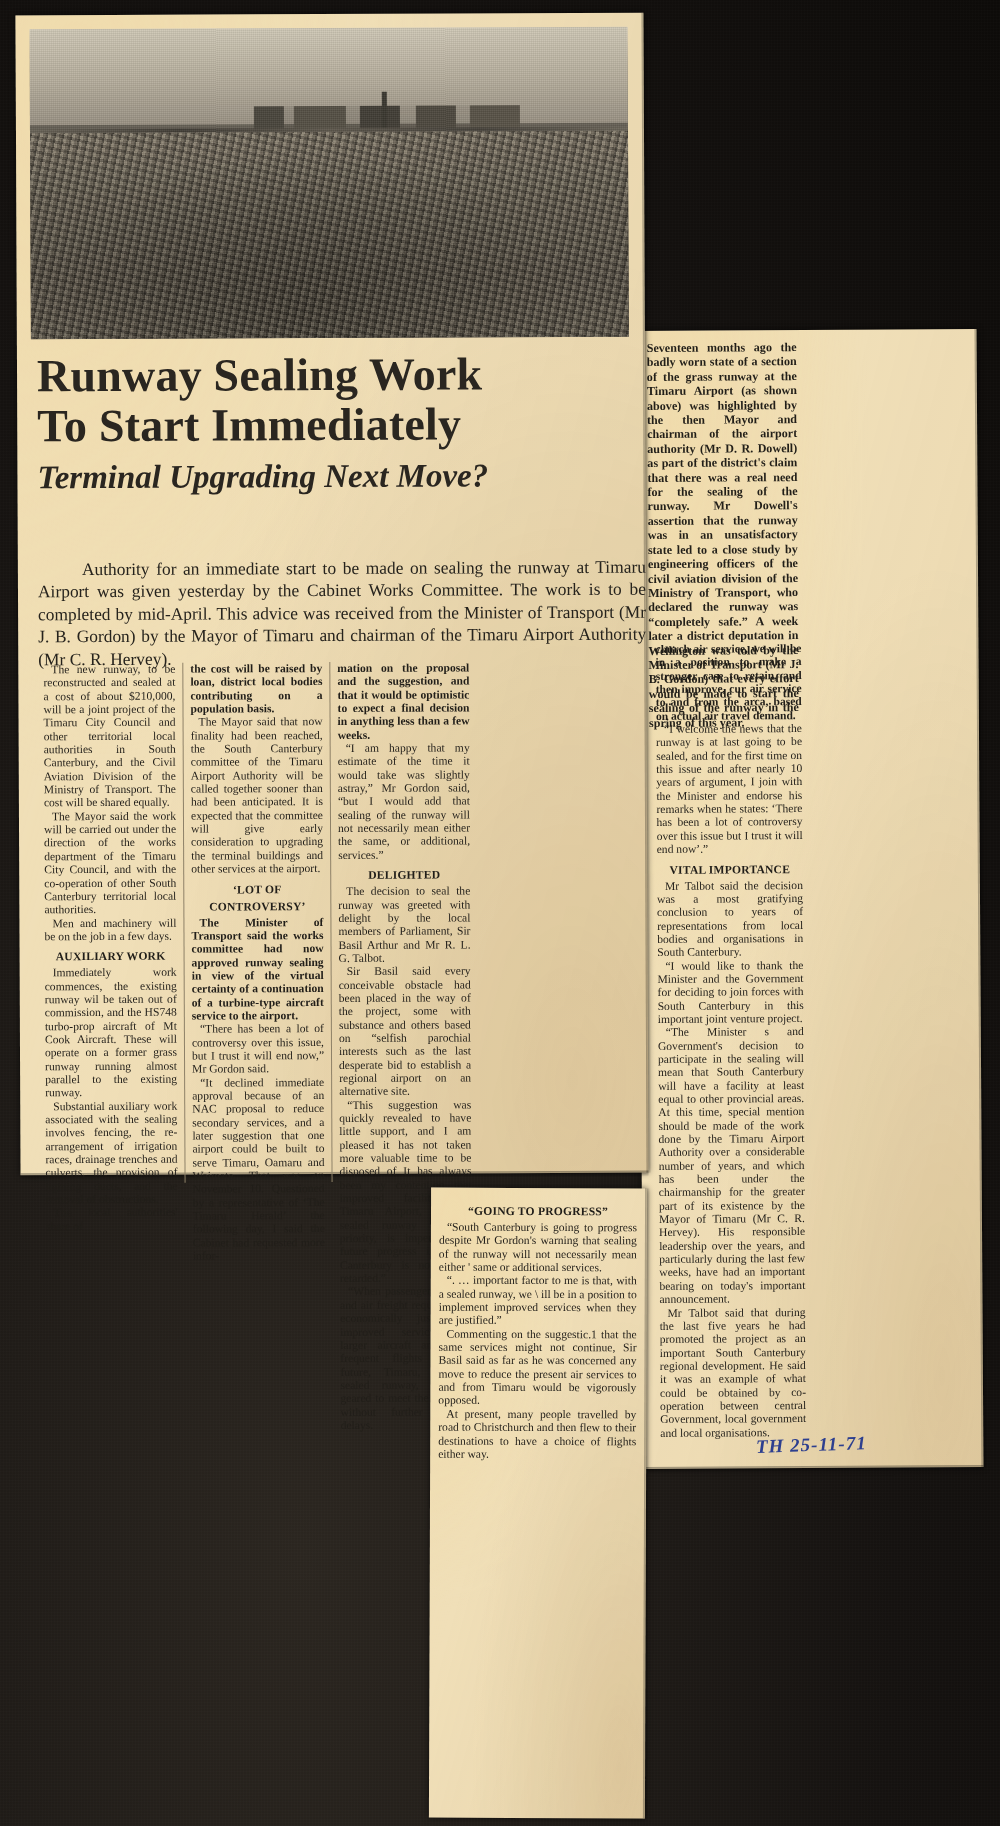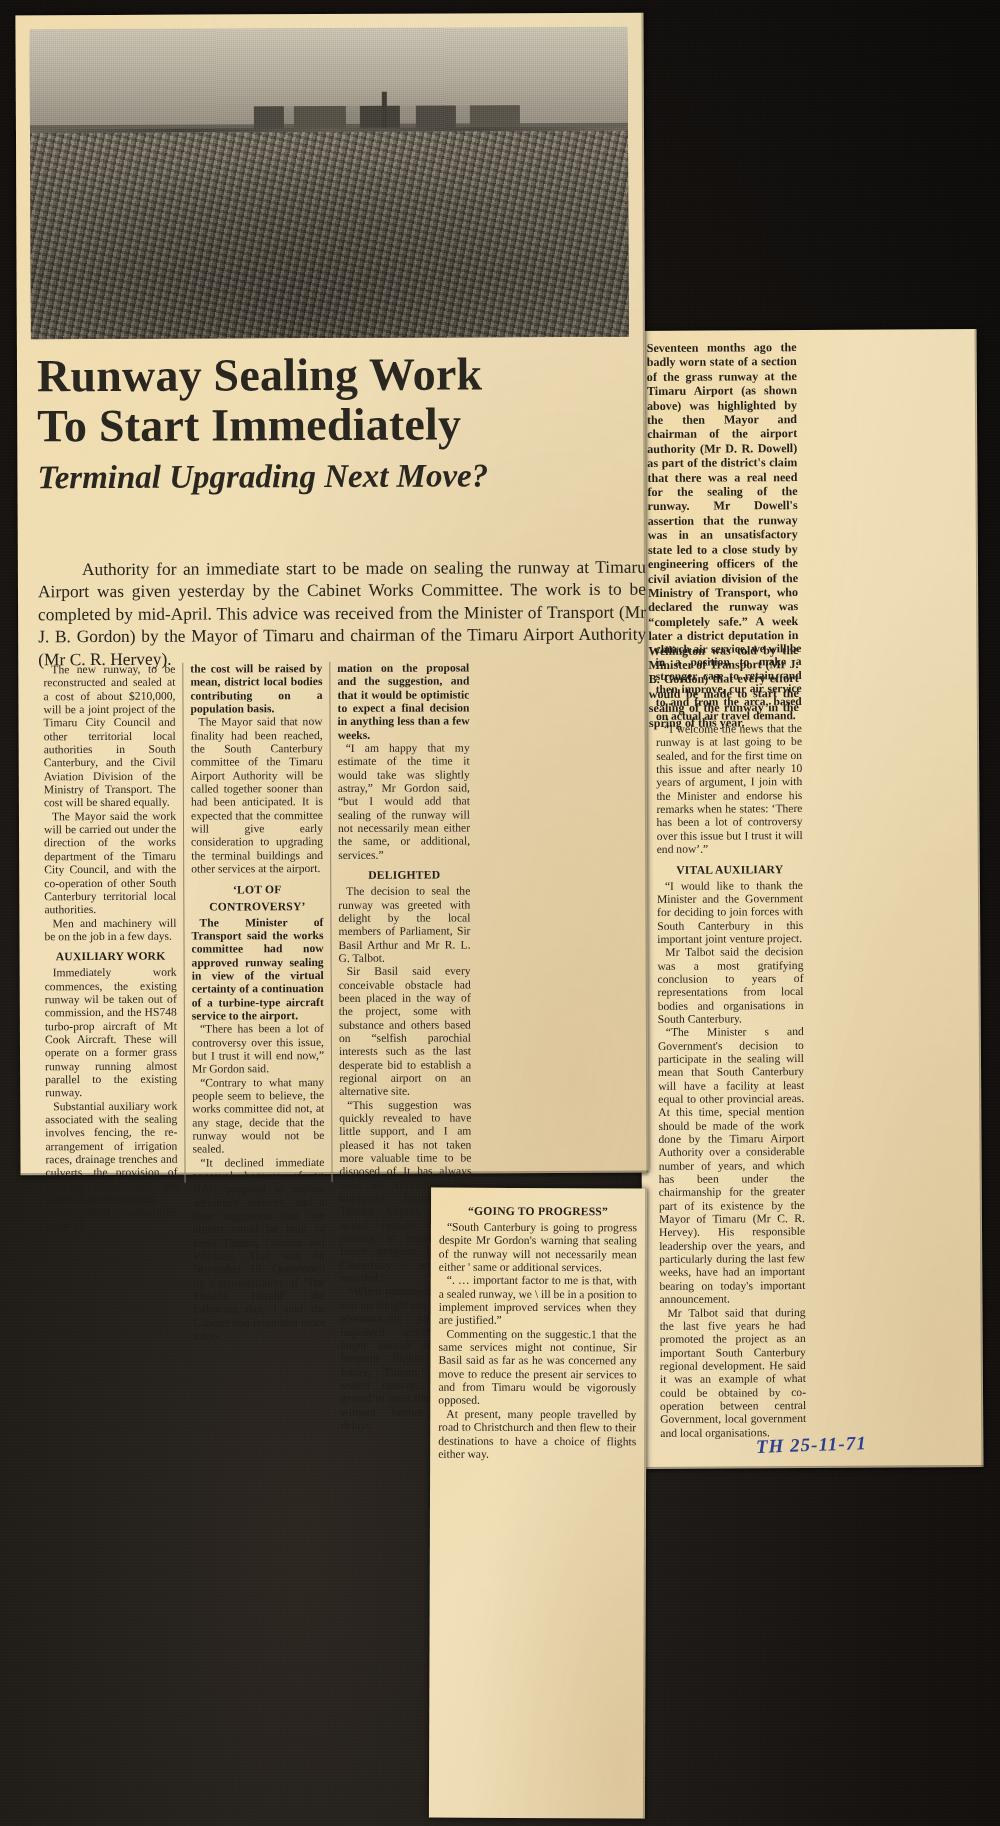--- a/index.html
+++ b/index.html
@@ -268,26 +268,25 @@
     <div class="col">
         <p>The new runway, to be reconstructed and sealed at a cost of about $210,000, will be a joint project of the Timaru City Council and other territorial local authorities in South Canterbury, and the Civil Aviation Division of the Ministry of Transport. The cost will be shared equally.</p>
         <p>The Mayor said the work will be carried out under the direction of the works department of the Timaru City Council, and with the co-operation of other South Canterbury territorial local authorities.</p>
         <p>Men and machinery will be on the job in a few days.</p>
         <div class="subhead">AUXILIARY WORK</div>
         <p>Immediately work commences, the existing runway wil be taken out of commission, and the HS748 turbo-prop aircraft of Mt Cook Aircraft. These will operate on a former grass runway running almost parallel to the existing runway.</p>
         <p>Substantial auxiliary work associated with the sealing involves fencing, the re-arrangement of irrigation races, drainage trenches and culverts, the provision of lighting ducts, and the removal of obstructions.</p>
         <p>The local authorities' share of</p>
       </div>
     <div class="col">
-        <p class="noindent">the cost will be raised by mean, district local bodies contributing on a population basis.</p>
+        <p class="noindent">the cost will be raised by loan, district local bodies contributing on a population basis.</p>
         <p>The Mayor said that now finality had been reached, the South Canterbury committee of the Timaru Airport Authority will be called together sooner than had been anticipated. It is expected that the committee will give early consideration to upgrading the terminal buildings and other services at the airport.</p>
         <div class="subhead">‘LOT OF CONTROVERSY’</div>
         <p class="bold-lede">The Minister of Transport said the works committee had now approved runway sealing in view of the virtual certainty of a continuation of a turbine-type aircraft service to the airport.</p>
         <p>“There has been a lot of controversy over this issue, but I trust it will end now,” Mr Gordon said.</p>
-        <p>“Contrary to what many people seem to believe, the works committee did not, at any stage, decide that the runway would not be sealed.</p>
         <p>“It declined immediate approval because of an NAC proposal to reduce secondary services, and a later suggestion that one airport could be built to serve Timaru, Oamaru and Waimate. That was on November 10. Questioned by a representative of ‘The Timaru Herald’ the following day, I said the Cabinet had requested more infor-</p>
       </div>
     <div class="col">
         <p class="noindent">mation on the proposal and the suggestion, and that it would be optimistic to expect a final decision in anything less than a few weeks.</p>
         <p>“I am happy that my estimate of the time it would take was slightly astray,” Mr Gordon said, “but I would add that sealing of the runway will not necessarily mean either the same, or additional, services.”</p>
         <div class="subhead">DELIGHTED</div>
         <p>The decision to seal the runway was greeted with delight by the local members of Parliament, Sir Basil Arthur and Mr R. L. G. Talbot.</p>
         <p>Sir Basil said every conceivable obstacle had been placed in the way of the project, some with substance and others based on “selfish parochial interests such as the last desperate bid to establish a regional airport on an alternative site.</p>
         <p>“This suggestion was quickly revealed to have little support, and I am pleased it has not taken more valuable time to be disposed of It has always been my contention that improved facilities at Timaru Airport, with a sealed runway as first priority, is imperative if future progress in South Canterbury is not to be retarded.”</p>
         <p>“When passenger demand and air freight requirements economically justify an improved service with larger aircraft and more frequent flights in the future, Timaru, with a sealed runway, will be geared to meet the situation without further lengthy delays.</p>
@@ -299,23 +298,23 @@
   <div id="side-rule"></div>
   <div class="edge-shadow-r"></div>
   <div class="edge-shadow-b"></div>
 
   <div id="side-intro">Seventeen months ago the badly worn state of a section of the grass runway at the Timaru Airport (as shown above) was highlighted by the then Mayor and chairman of the airport authority (Mr D. R. Dowell) as part of the district's claim that there was a real need for the sealing of the runway. Mr Dowell's assertion that the runway was in an unsatisfactory state led to a close study by engineering officers of the civil aviation division of the Ministry of Transport, who declared the runway was “completely safe.” A week later a district deputation in Wellington was told by the Minister of Transport (Mr J. B. Gordon) that every effort would be made to start the sealing of the runway in the spring of this year.</div>
 
   <div id="side-cols">
     <div class="col">
         <p class="noindent">church air service, we will be in a position to make a stronger case to retain, and then improve, cur air service to and from the arca, based on actual air travel demand.</p>
         <p>“I welcome the news that the runway is at last going to be sealed, and for the first time on this issue and after nearly 10 years of argument, I join with the Minister and endorse his remarks when he states: ‘There has been a lot of controversy over this issue but I trust it will end now’.”</p>
-        <div class="subhead">VITAL AUXILIARY</div>
+        <div class="subhead">VITAL IMPORTANCE</div>
+        <p>Mr Talbot said the decision was a most gratifying conclusion to years of representations from local bodies and organisations in South Canterbury.</p>
         <p>“I would like to thank the Minister and the Government for deciding to join forces with South Canterbury in this important joint venture project.</p>
-        <p>Mr Talbot said the decision was a most gratifying conclusion to years of representations from local bodies and organisations in South Canterbury.</p>
         <p>“The Minister s and Government's decision to participate in the sealing will mean that South Canterbury will have a facility at least equal to other provincial areas. At this time, special mention should be made of the work done by the Timaru Airport Authority over a considerable number of years, and which has been under the chairmanship for the greater part of its existence by the Mayor of Timaru (Mr C. R. Hervey). His responsible leadership over the years, and particularly during the last few weeks, have had an important bearing on today's important announcement.</p>
         <p>Mr Talbot said that during the last five years he had promoted the project as an important South Canterbury regional development. He said it was an example of what could be obtained by co-operation between central Government, local government and local organisations.</p>
       </div>
   </div>
 </div>
 
 <div class="clip paper-tex" id="sheet-bottom">
   <div class="edge-shadow-r"></div>
   <div id="bottom-col">
       <div class="subhead">“GOING TO PROGRESS”</div>

